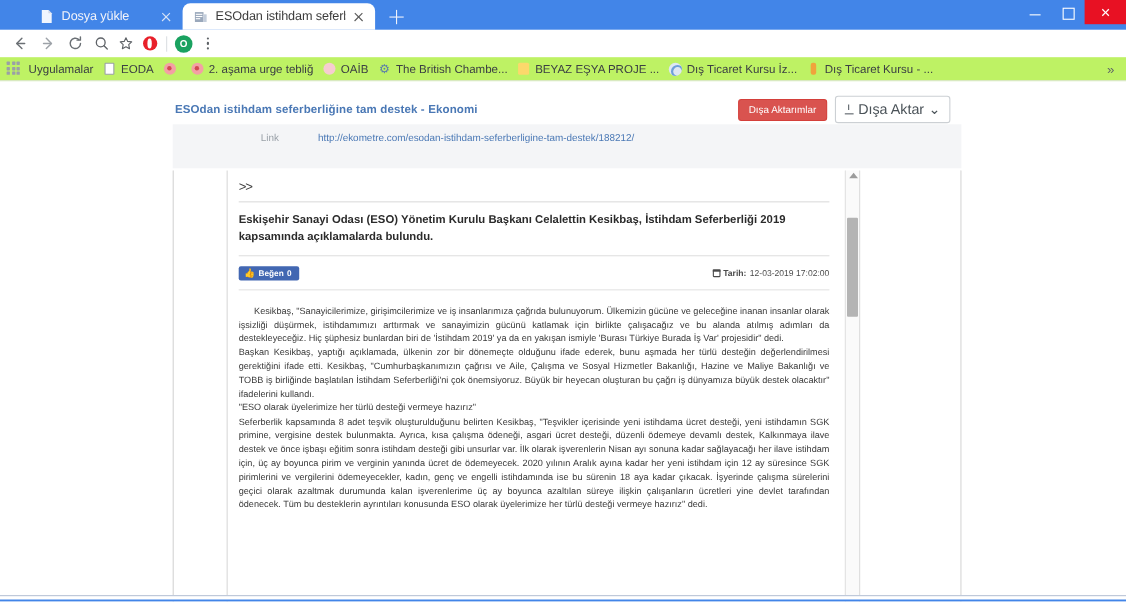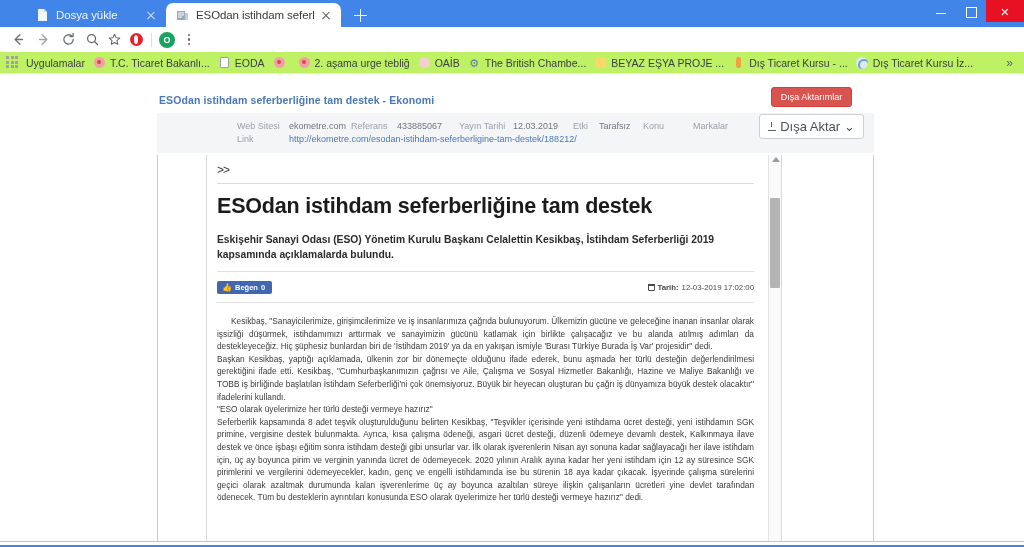--- a/index.html
+++ b/index.html
@@ -305,21 +305,20 @@
   .meta-link-lbl { width:52px; flex:0 0 52px; color:#9aa1a8;}
   .meta-link-a { color:#4a78b5; text-decoration:none; }
 
   .meta-actions {
     position: absolute;
     right: 10px;
     top: -26px;
     display: flex;
     align-items: center;
     gap: 7px;
-    flex-direction: column;
   }
   .btn-red {
     background: #d9534f;
     color: #fff;
     font-size: 9px;
     padding: 4px 9px;
     border-radius: 3px;
     border: 1px solid #d43f3a;
     white-space: nowrap;
   }
@@ -579,26 +578,20 @@
       <i></i>
       <i></i>
       <i></i>
     </span>
   <span class="bm">
       <span>Uygulamalar</span>
     </span>
 
   <span class="bm">
     <span class="bm-ico">
-        <span class="favdot"></span>
-      </span>
-    <span>T.C. Ticaret Bakanlı...</span>
-  </span>
-  <span class="bm">
-    <span class="bm-ico">
         <span class="favdoc"></span>
       </span>
     <span>EODA</span>
   </span>
   <span class="bm">
     <span class="bm-ico">
         <span class="favdot"></span>
       </span>
     <span></span>
   </span>
@@ -621,29 +614,29 @@
     <span>The British Chambe...</span>
   </span>
   <span class="bm">
     <span class="bm-ico">
         <span class="favyellow"></span>
       </span>
     <span>BEYAZ EŞYA PROJE ...</span>
   </span>
   <span class="bm">
     <span class="bm-ico">
+        <span class="favcircle"></span>
+      </span>
+    <span>Dış Ticaret Kursu İz...</span>
+  </span>
+  <span class="bm">
+    <span class="bm-ico">
         <span class="favorange"></span>
       </span>
     <span>Dış Ticaret Kursu - ...</span>
-  </span>
-  <span class="bm">
-    <span class="bm-ico">
-        <span class="favcircle"></span>
-      </span>
-    <span>Dış Ticaret Kursu İz...</span>
   </span>
 
   <span class="bm-overflow">»</span>
 </div>
 
 <div class="page">
   <div class="page-inner">
 
     <div class="pagetitle">ESOdan istihdam seferberliğine tam destek - Ekonomi</div>
 
@@ -651,47 +644,34 @@
 
       <div class="meta-actions">
         <div class="btn-red">Dışa Aktarımlar</div>
         <div class="btn-white">
           <span class="ico-export"></span>
           <span>Dışa Aktar</span>
           <span>⌄</span>
         </div>
       </div>
 
-      <div class="meta-row">
-        <span class="meta-lbl m-websitesi">Web Sitesi</span>
-        <span class="meta-val m-websiteval">ekometre.com</span>
-        <span class="meta-lbl m-referans">Referans</span>
-        <span class="meta-val m-referansval">433885067</span>
-        <span class="meta-lbl m-yayin">Yayın Tarihi</span>
-        <span class="meta-val m-yayinval">12.03.2019</span>
-        <span class="meta-lbl m-etki">Etki</span>
-        <span class="meta-val m-tarafsiz">Tarafsız</span>
-        <span class="meta-lbl m-konu">Konu</span>
-        <span class="meta-lbl m-markalar">Markalar</span>
-      </div>
 
       <div class="meta-link-row">
         <span class="meta-link-lbl">Link</span>
         <a class="meta-link-a" href="#">http://ekometre.com/esodan-istihdam-seferberligine-tam-destek/188212/</a>
       </div>
     </div>
 
     <div class="frame-wrap">
       <div class="frame-left"></div>
 
       <div class="frame-main">
         <div class="art">
           <div class="art-chev">&gt;&gt;</div>
           <div class="art-hr"></div>
-          <h1 class="art-h1">ESOdan istihdam seferberliğine tam destek</h1>
           <div class="art-lead">Eskişehir Sanayi Odası (ESO) Yönetim Kurulu Başkanı Celalettin Kesikbaş, İstihdam Seferberliği 2019 kapsamında açıklamalarda bulundu.</div>
 
           <div class="art-social">
             <span class="fb-like">
               <span class="fb-thumb">👍</span>
               <span>Beğen</span>
               <span>0</span>
             </span>
             <span class="art-date">
               <span class="cal-ico"></span>

